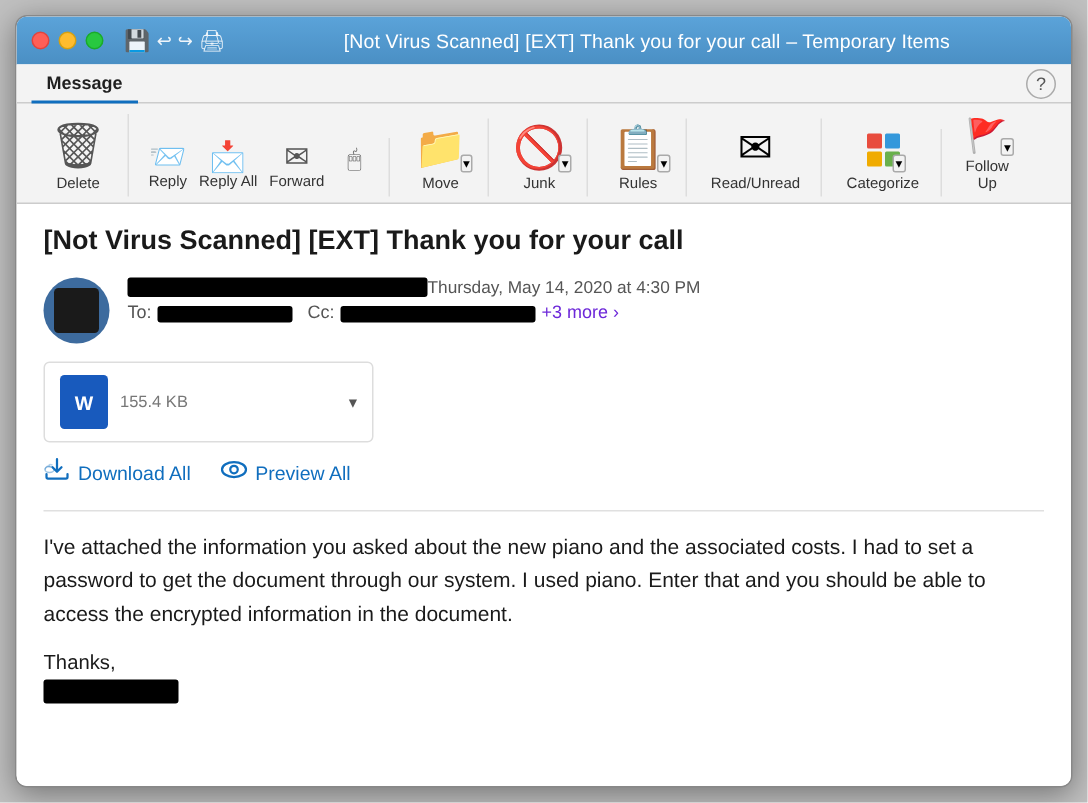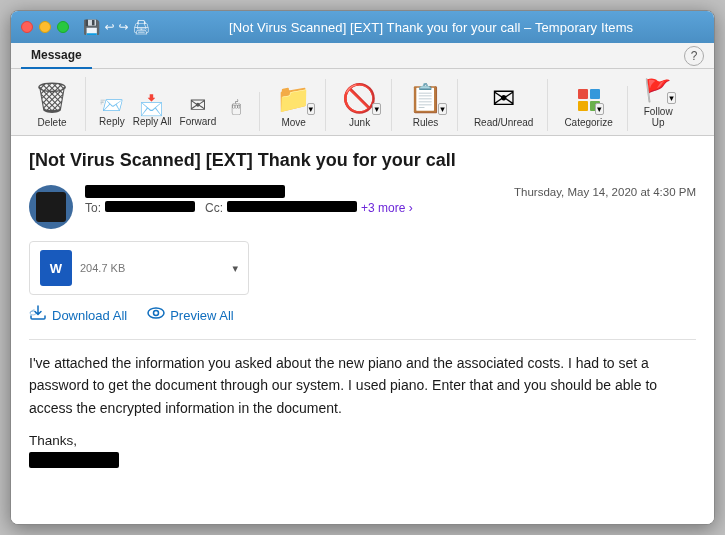--- a/index.html
+++ b/index.html
@@ -180,38 +180,38 @@
       width: 30px;
       height: 30px;
       background: #1a1a1a;
       border-radius: 3px;
     }
     .email-meta {
       flex: 1;
     }
     .email-from-row {
       display: flex;
-      justify-content: space-between;
+      justify-content: flex-start;
       align-items: center;
       margin-bottom: 3px;
     }
     .email-from {
       background: #000;
       height: 13px;
       width: 200px;
       border-radius: 2px;
     }
     .email-date {
       font-size: 11.5px;
       color: #555;
       white-space: nowrap;
     }
     .email-to-row {
       display: flex;
-      align-items: flex-start;
+      align-items: flex-end;
       gap: 4px;
       font-size: 12px;
       color: #555;
     }
     .redacted-bar {
       display: inline-block;
       background: #000;
       height: 11px;
       border-radius: 2px;
       vertical-align: middle;
@@ -469,21 +469,21 @@
           <span class="more-link">+3 more ›</span>
         </div>
       </div>
     </div>
 
     <div class="attachment-section">
       <div class="word-icon">
         <span style="font-size:13px;font-weight:700;">W</span>
       </div>
       <div class="attachment-info">
-        <div class="attachment-size">204.7 KB</div>
+        <div class="attachment-size">155.4 KB</div>
       </div>
       <div class="attachment-dropdown">▾</div>
     </div>
 
     <div class="download-row">
       <a class="download-link" href="#">
         <span class="download-icon">
           <svg width="18" height="16" viewBox="0 0 18 16" fill="none" xmlns="http://www.w3.org/2000/svg">
             <path d="M9 1v8M6 6.5l3 3 3-3" stroke="#106ebe" stroke-width="1.5" stroke-linecap="round" stroke-linejoin="round"></path>
             <path d="M2 11v2a1 1 0 001 1h12a1 1 0 001-1v-2" stroke="#106ebe" stroke-width="1.5" stroke-linecap="round"></path>

